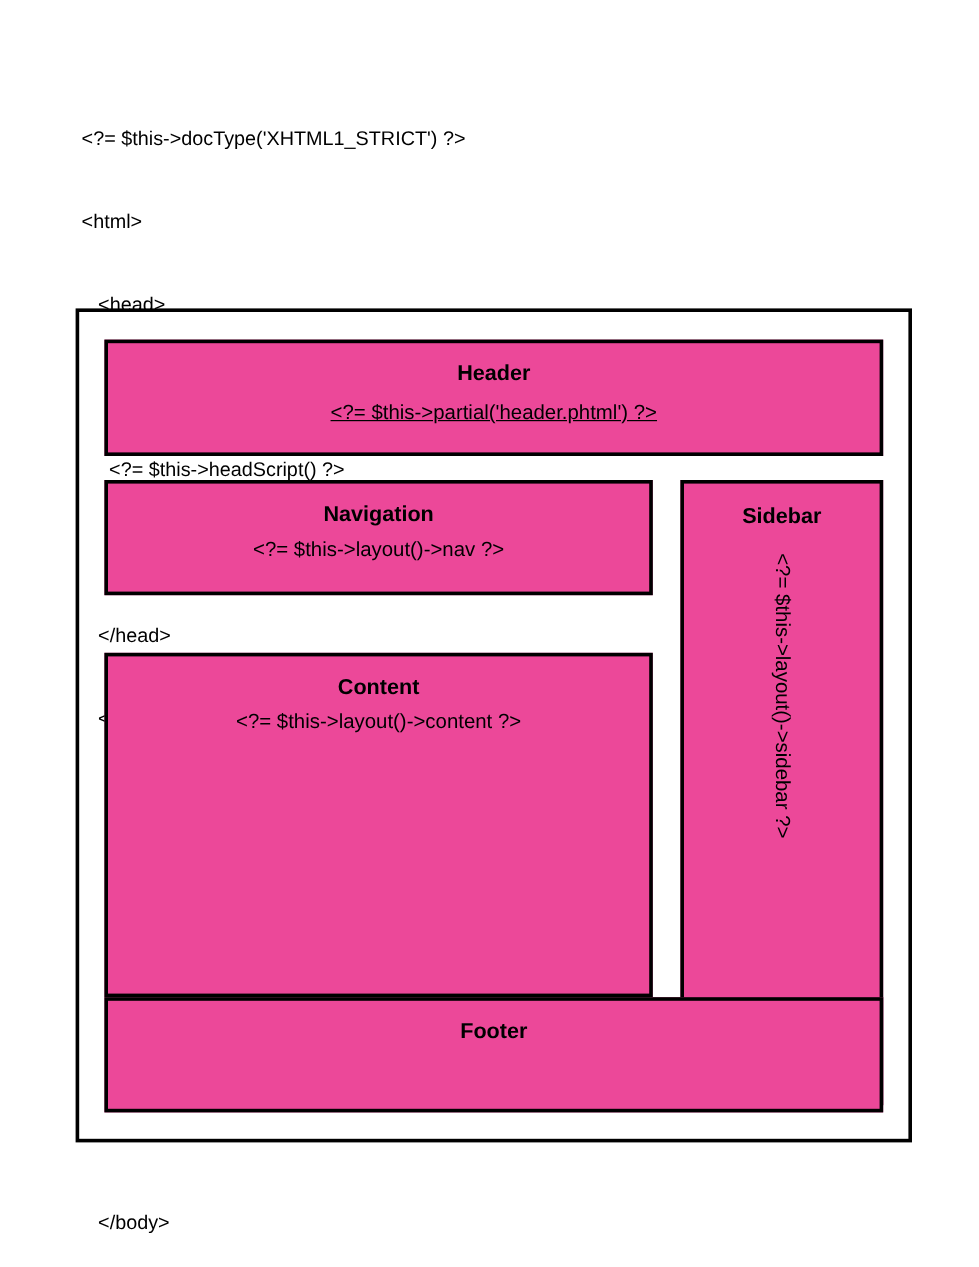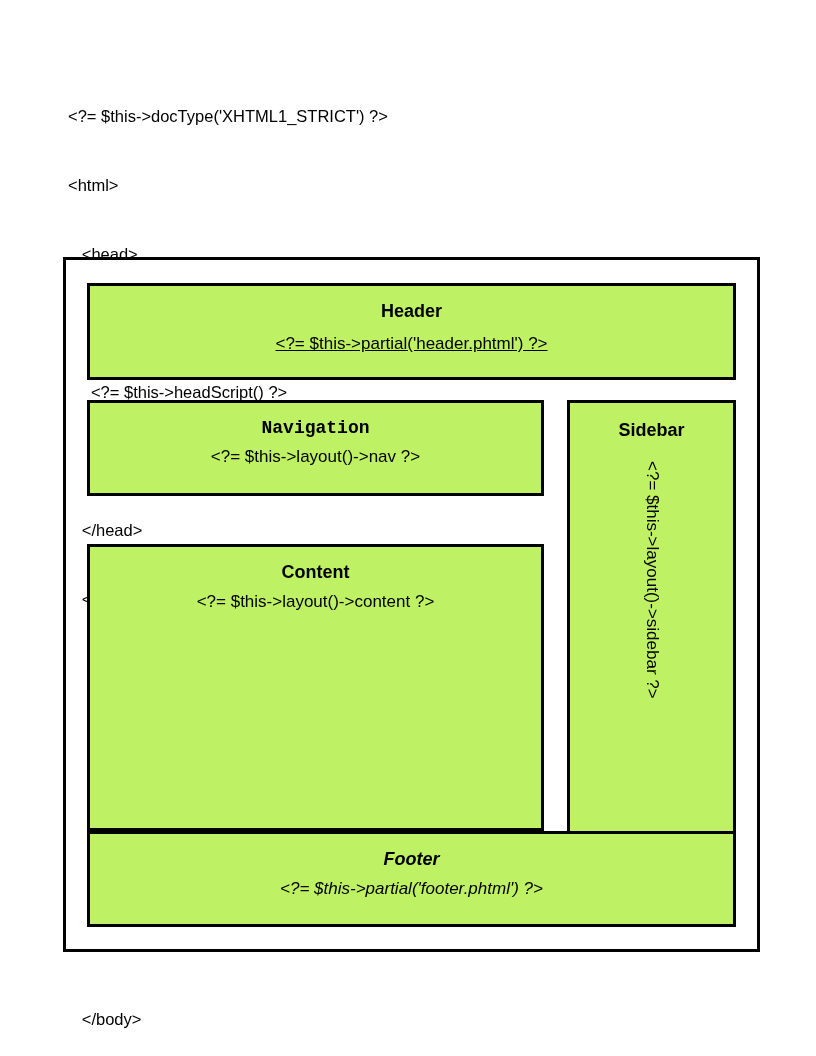--- a/index.html
+++ b/index.html
@@ -38,21 +38,21 @@
     height: 695px;
     border: 3px solid #000;
     box-sizing: border-box;
   }
 
   
   .region {
     position: absolute;
     border: 3px solid #000;
     box-sizing: border-box;
-    background: #bef264;
+    background: #ec4899;
   }
   .region-title {
     font-size: 18px;
     font-weight: bold;
     text-align: center;
     white-space: pre;
   }
   .region-code {
     font-size: 17px;
     text-align: center;
@@ -63,33 +63,33 @@
   #region-header {
     left: 87px; top: 283px; width: 649px; height: 97px;
   }
   #region-header .region-title { margin-top: 15px; }
   #region-header .region-code  { margin-top: 12px; text-decoration: underline; }
 
   
   #region-navigation {
     left: 87px; top: 400px; width: 457px; height: 96px;
   }
-  #region-navigation .region-title { margin-top: 15px; font-family: Liberation Mono, monospace; }
+  #region-navigation .region-title { margin-top: 15px; }
   #region-navigation .region-code  { margin-top: 9px; }
 
   
   #region-content {
     left: 87px; top: 544px; width: 457px; height: 287px;
   }
   #region-content .region-title { margin-top: 15px; }
   #region-content .region-code  { margin-top: 9px; }
 
   
   #region-footer {
-    left: 87px; top: 831px; width: 649px; height: 96px; font-style: italic;
+    left: 87px; top: 831px; width: 649px; height: 96px;
   }
   #region-footer .region-title { margin-top: 15px; }
   #region-footer .region-code  { margin-top: 9px; }
 
   
   #region-sidebar {
     left: 567px; top: 400px; width: 169px; height: 521px;
   }
   #region-sidebar .region-title { margin-top: 17px; }
   .sidebar-code-wrap {
@@ -144,19 +144,18 @@
 
 <div class="region" id="region-sidebar">
   <div class="region-title">Sidebar</div>
   <div class="sidebar-code-wrap">
     <div class="sidebar-code-rot">&lt;?= $this-&gt;layout()-&gt;sidebar ?&gt;</div>
   </div>
 </div>
 
 <div class="region" id="region-footer">
   <div class="region-title">Footer</div>
-  <div class="region-code">&lt;?= $this-&gt;partial('footer.phtml') ?&gt;</div>
 </div>
 
 <div class="code-block" id="code-bottom">
   <div class="code-line">   &lt;/body&gt;</div>
   
 </div>
 
 </body></html>

